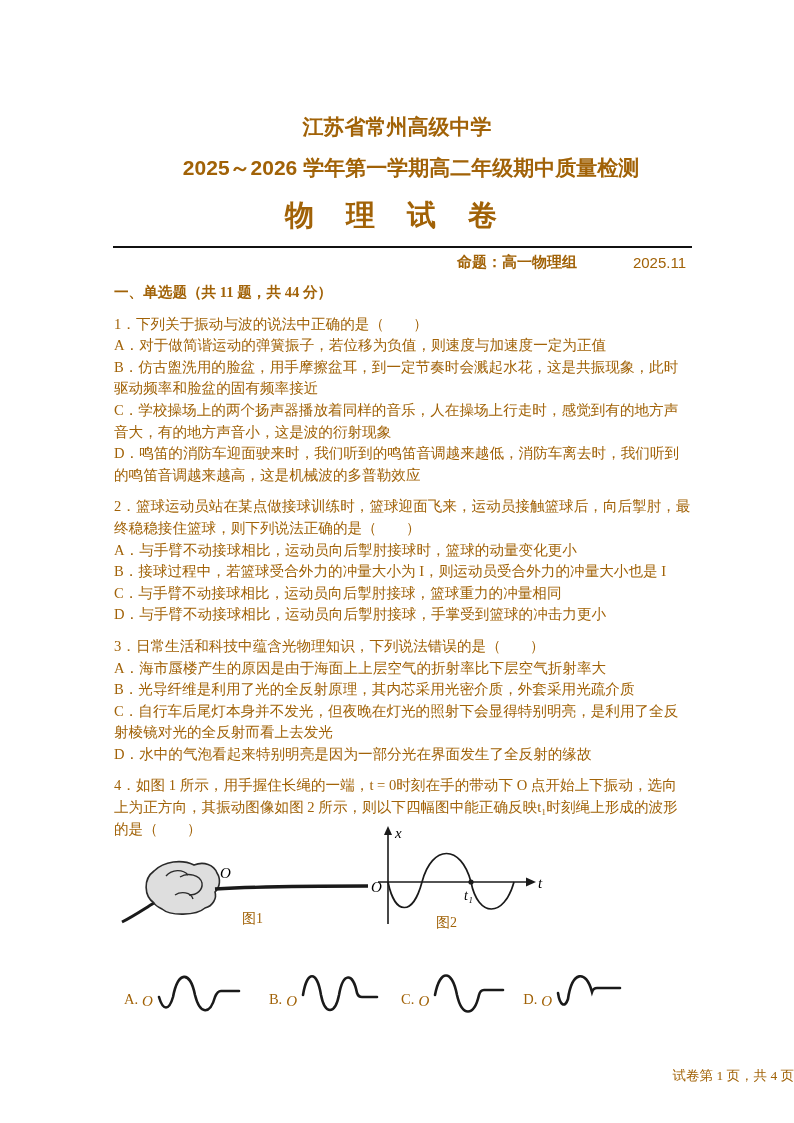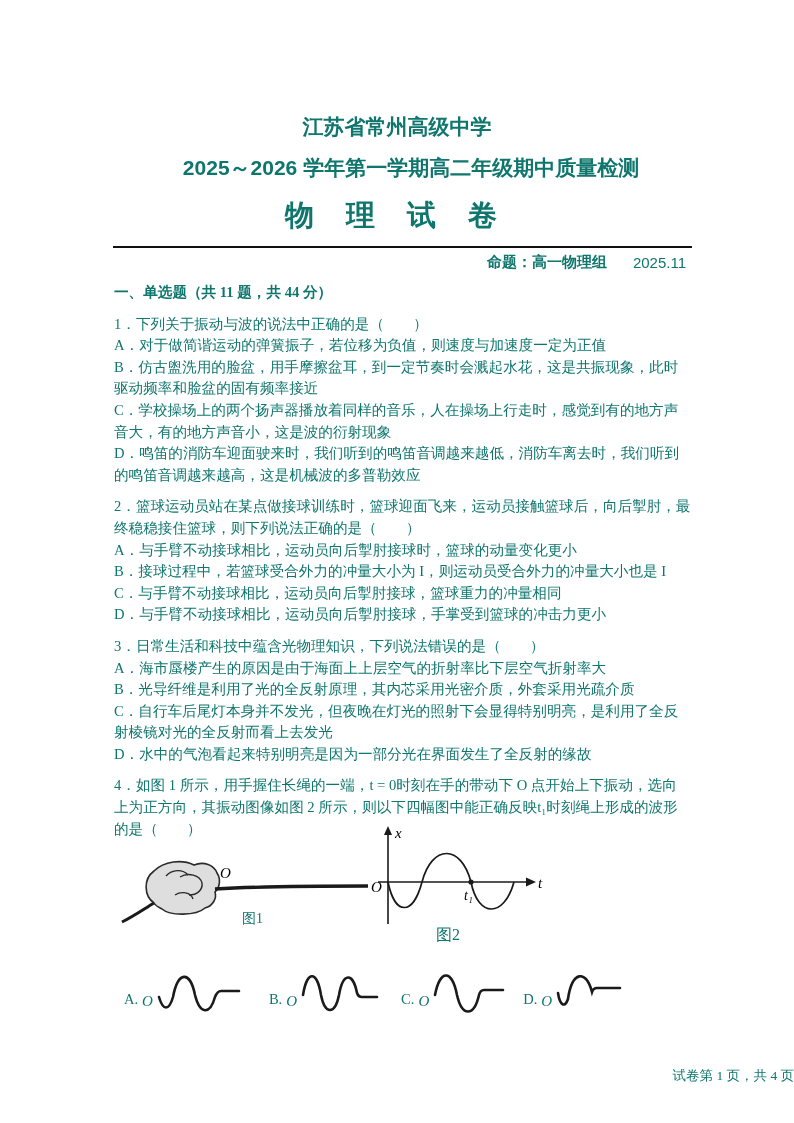--- a/index.html
+++ b/index.html
@@ -1,45 +1,45 @@
 <!DOCTYPE html>
 <html><head>
 <meta charset="utf-8">
 <style>
   html,body{margin:0;padding:0;background:#888;}
   .page{
     position:relative;
     width:794px;height:1123px;
     margin:0 auto;
     background:#ffffff;
-    color:#0f766e;
+    color:#a16207;
     font-family:"Liberation Serif","DejaVu Serif",serif;
     overflow:hidden;
   }
   .header{padding-top:114px;text-align:center;}
   .school{font-family:"Liberation Sans","DejaVu Sans",sans-serif;font-weight:bold;font-size:21px;line-height:26px;}
   .subtitle{font-family:"Liberation Sans","DejaVu Sans",sans-serif;font-weight:bold;font-size:21px;line-height:26px;margin-top:15px;padding-left:28px;}
   .paper-title{font-family:"Liberation Sans","DejaVu Sans",sans-serif;font-weight:bold;font-size:29px;line-height:38px;margin-top:15px;letter-spacing:12px;}
   .rule{margin:12px 102px 0 113px;border-top:2.5px solid #111;}
   .meta{
     margin:4px 108px 0 113px;
-    display:flex;justify-content:flex-end;gap:26px;
+    display:flex;justify-content:flex-end;gap:56px;
     font-size:15px;font-weight:bold;line-height:21px;
   }
   .meta .date{font-weight:normal;font-family:"Liberation Sans",sans-serif;}
   .body{margin:9px 100px 0 114px;font-size:14.6px;line-height:21.6px;}
   .section-heading{font-weight:bold;}
   .question{margin-top:10px;}
   .line{white-space:nowrap;}
   
   .figures{position:relative;height:92px;margin-top:4px;}
   .fig1{position:absolute;left:6px;top:10px;}
   .fig1-label{position:absolute;left:128px;top:64px;font-size:14px;}
   .fig2{position:absolute;left:252px;top:-20px;}
-  .fig2-label{position:absolute;left:322px;top:80px;font-size:16px;}
+  .fig2-label{position:absolute;left:322px;top:68px;font-size:14px;}
   
   .options-row{
     display:flex;align-items:flex-end;
     margin:30px 0 0 10px;gap:16px;
   }
   .option{display:flex;align-items:flex-end;gap:4px;}
   .opt-label{font-size:14.5px;padding-bottom:6px;}
   .opt-origin{font-style:italic;font-size:15px;padding-bottom:4px;}
   .wave{display:block;}
   .wave path{fill:none;stroke:#1a1a1a;stroke-width:2.6;stroke-linecap:round;}

